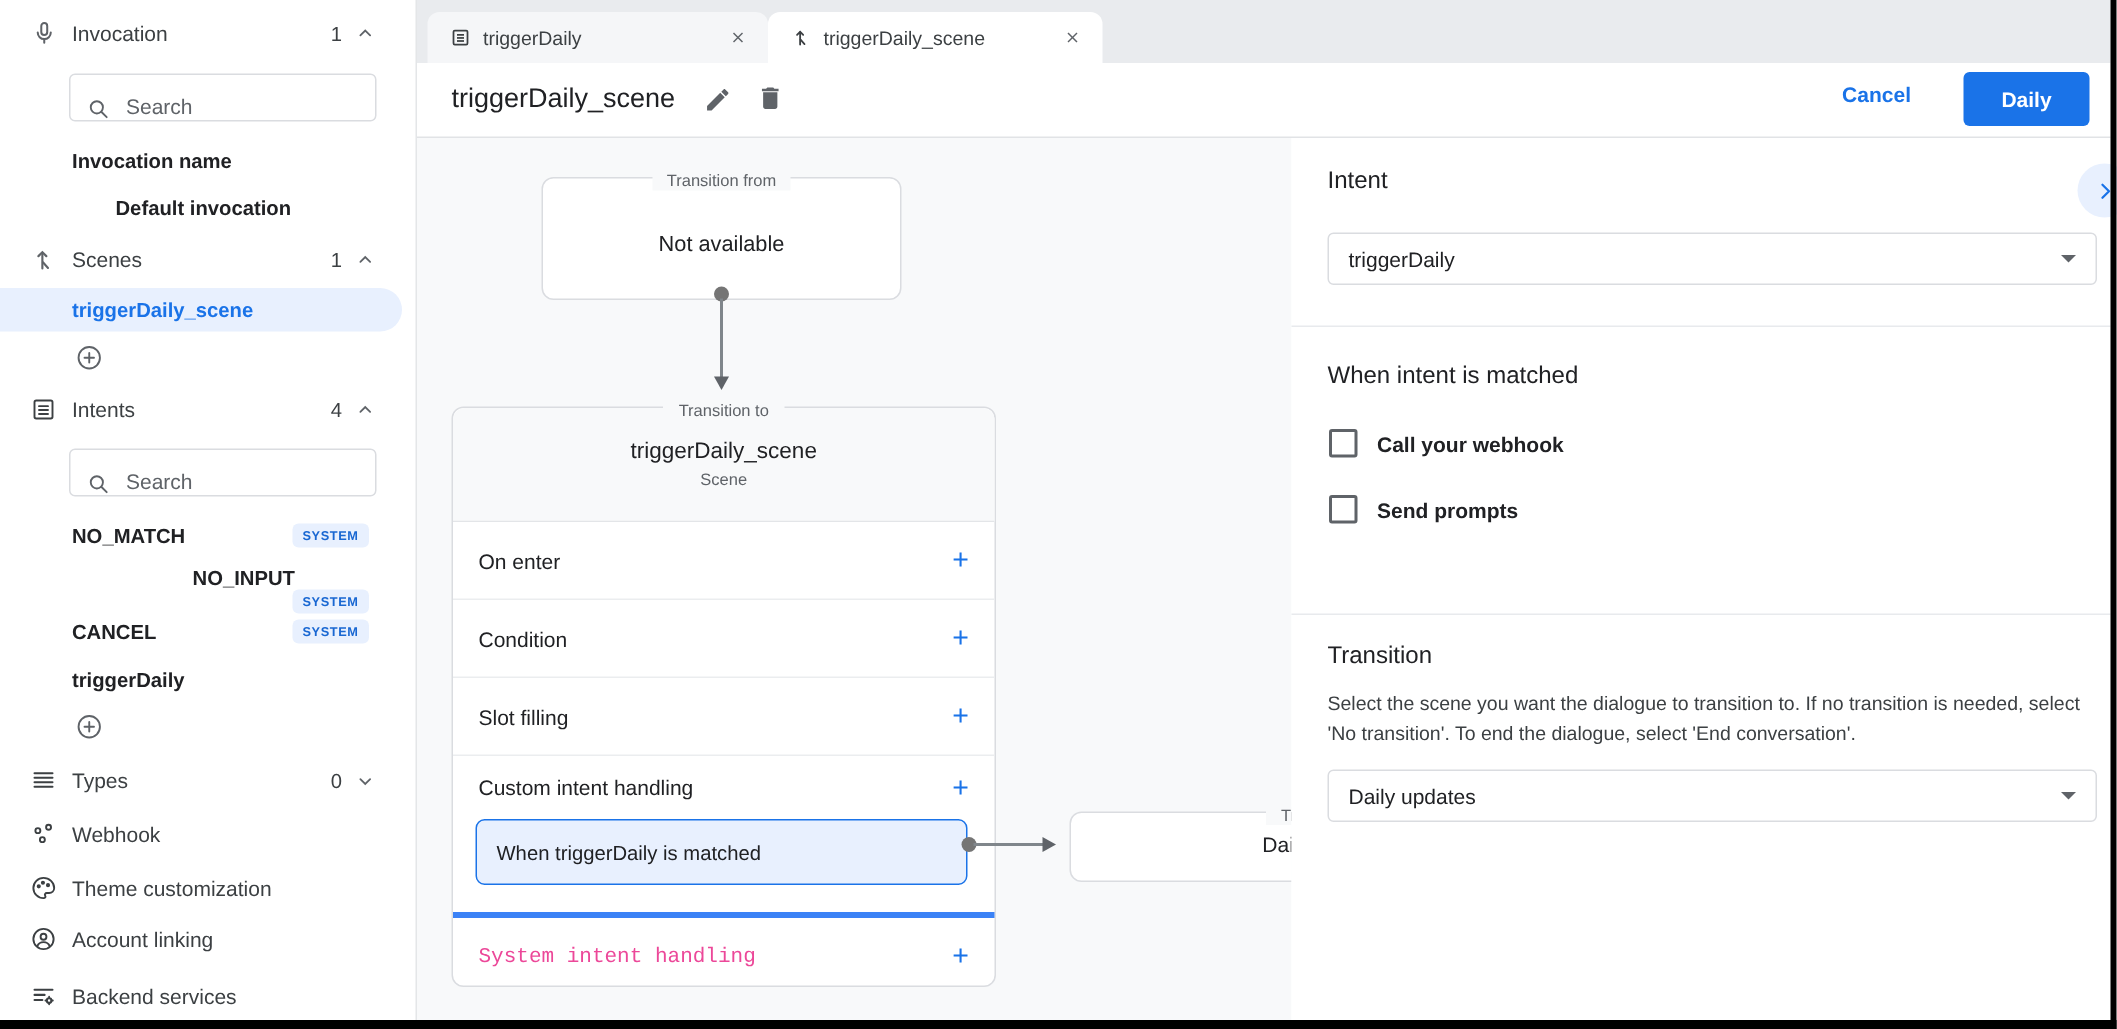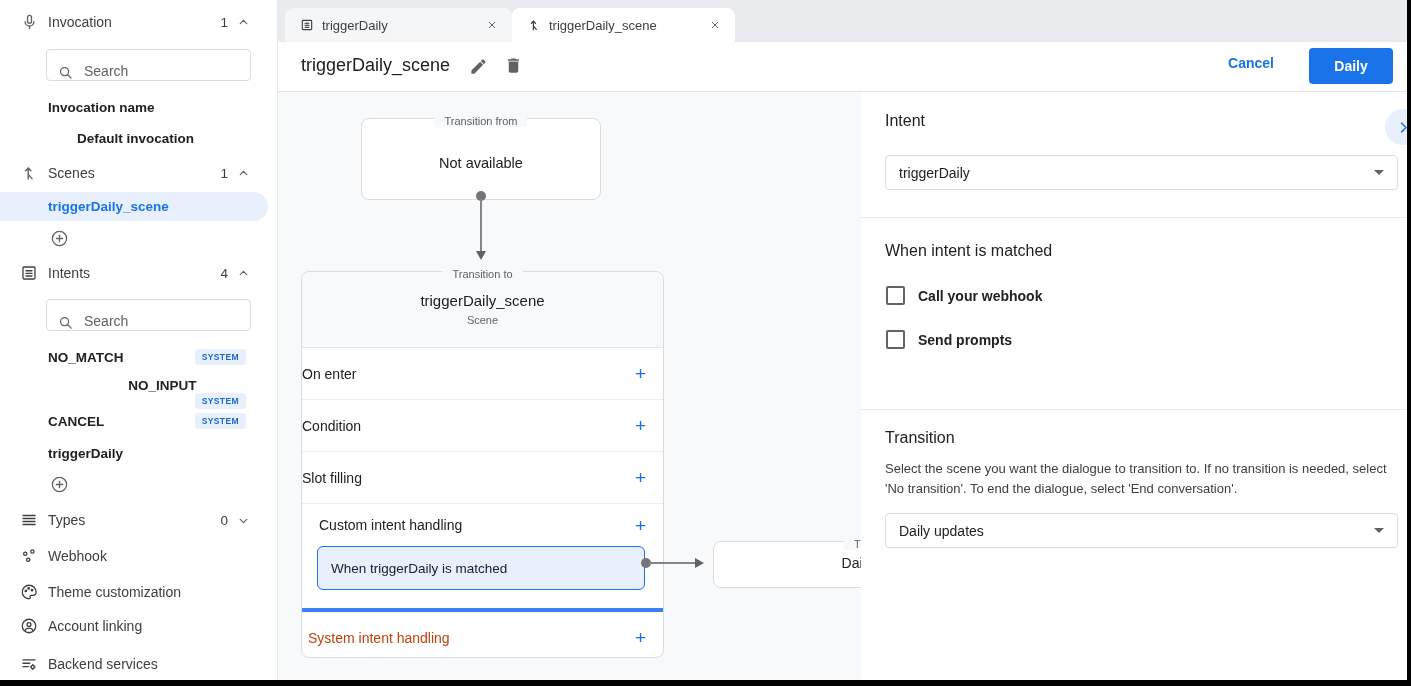--- a/index.html
+++ b/index.html
@@ -54,31 +54,31 @@
   .dot{position:absolute;width:10px;height:10px;border-radius:50%;background:#757575;}
   .vline{position:absolute;width:2px;background:#80868b;}
   .hline{position:absolute;height:2px;background:#80868b;}
   .arr-down{position:absolute;width:0;height:0;border-left:5.5px solid transparent;border-right:5.5px solid transparent;border-top:9px solid #5f6368;}
   .arr-right{position:absolute;width:0;height:0;border-top:5.5px solid transparent;border-bottom:5.5px solid transparent;border-left:9px solid #5f6368;}
   .scene-card{position:absolute;left:24px;top:179px;width:361px;height:385px;background:#fff;border:1px solid #dadce0;border-radius:8px;}
   .sc-head{height:75px;background:#f8f9fa;border-radius:8px 8px 0 0;border-bottom:1px solid #e3e5e8;text-align:center;}
   .sc-title{padding-top:20px;font-size:15px;color:#202124;}
   .sc-sub{padding-top:5px;font-size:11px;color:#5f6368;}
   .sc-row{position:relative;height:51px;border-bottom:1px solid #ebedef;display:flex;align-items:center;}
-  .sc-row .rlabel{font-size:14px;color:#202124;}
+  .sc-row .rlabel{margin-left:17px;font-size:14px;color:#202124;}
   .sc-row .plus{margin-left:auto;margin-right:17px;color:#1a73e8;font-size:19px;font-weight:400;cursor:pointer;line-height:19px;}
   .sc-row-custom{position:relative;height:104px;border-bottom:4px solid #3b82f6;}
   .sc-row-custom .rtop{height:42px;display:flex;align-items:center;}
   .sc-row-custom .rlabel{margin-left:17px;font-size:14px;color:#202124;}
   .sc-row-custom .plus{margin-left:auto;margin-right:17px;color:#1a73e8;font-size:19px;cursor:pointer;line-height:19px;}
   .matched-box{position:absolute;left:15px;top:42px;width:326px;height:42px;background:#e8f0fe;
     border:1.5px solid #1a73e8;border-radius:6px;display:flex;align-items:center;cursor:pointer;}
   .matched-box span{margin-left:13px;font-size:13.5px;color:#202124;}
   .sc-row-last{position:relative;height:51px;display:flex;align-items:center;}
-  .sc-row-last .rlabel{margin-left:6px;font-size:14px;color:#c2410c;}
+  .sc-row-last .rlabel{margin-left:17px;font-size:14px;color:#ec4899;font-family:Liberation Mono, monospace;}
   .sc-row-last .plus{margin-left:auto;margin-right:17px;color:#1a73e8;font-size:19px;cursor:pointer;line-height:19px;}
   .target-box{position:absolute;left:436px;top:449px;width:340px;height:45px;background:#fff;border:1px solid #dadce0;border-radius:8px;}
   .target-box .tb-text{position:absolute;top:13px;left:0;right:0;text-align:center;font-size:14px;color:#202124;}
   
   .panel{position:absolute;left:861px;top:92px;width:546px;height:588px;background:#fff;z-index:2;}
   .p-h{position:absolute;left:24px;font-size:16px;color:#202124;}
   .collapse-btn{position:absolute;left:524px;top:17px;width:36px;height:36px;border-radius:50%;background:#e8f0fe;
     display:flex;align-items:center;justify-content:center;cursor:pointer;}
   .dropdown{position:absolute;left:24px;width:511px;height:33px;border:1px solid #dadce0;border-radius:4px;
     display:flex;align-items:center;cursor:pointer;background:#fff;}

